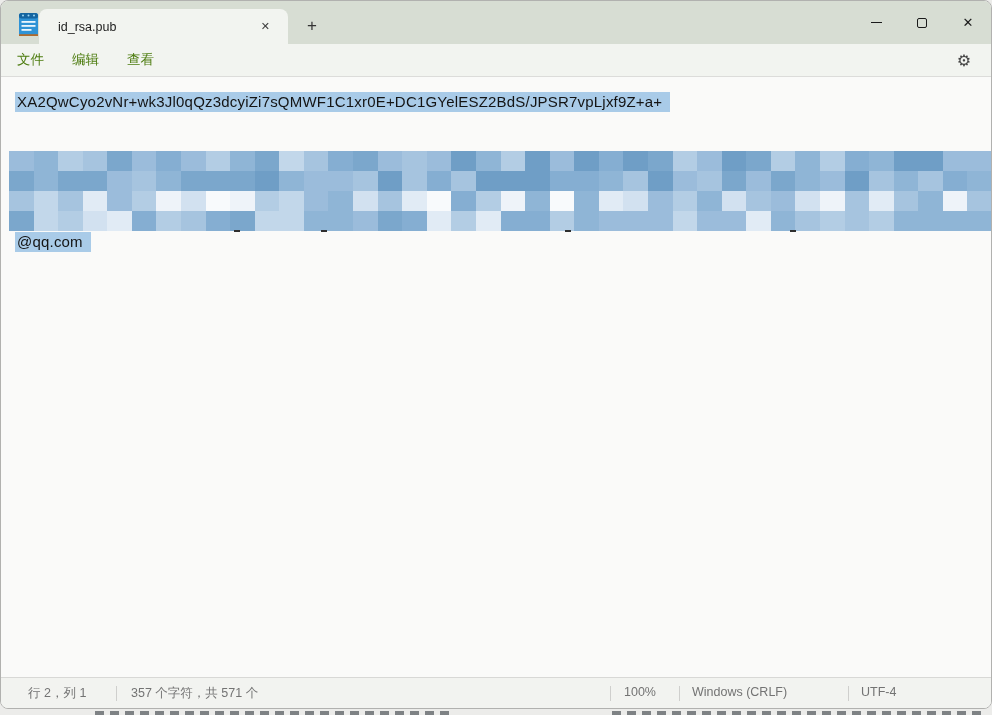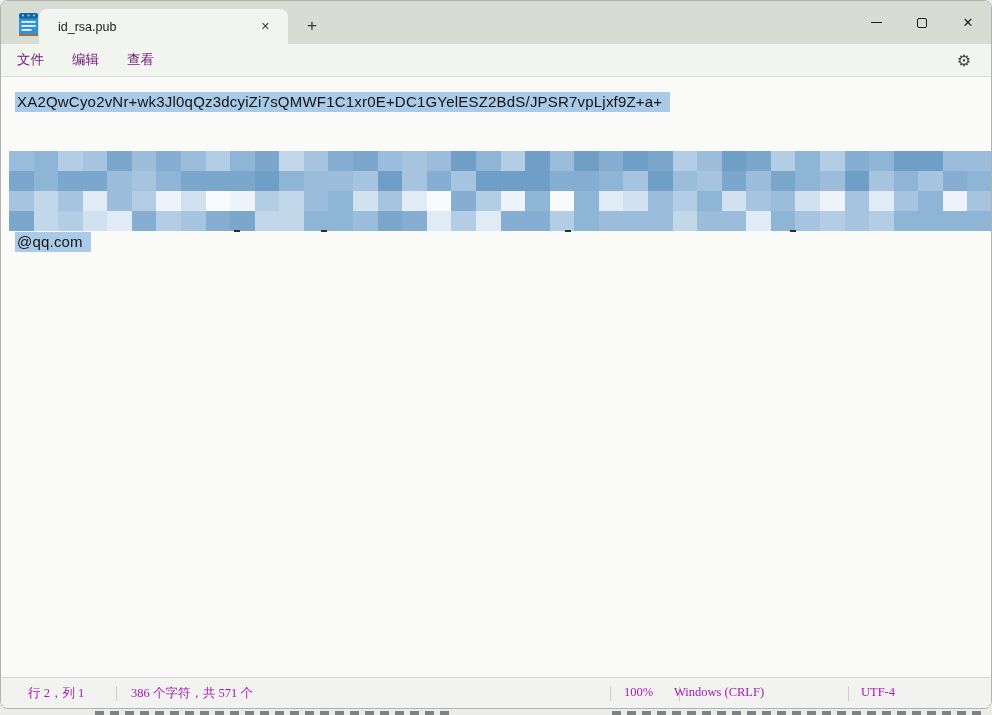--- a/index.html
+++ b/index.html
@@ -30,21 +30,21 @@
   .min-glyph{ width:11px; height:1px; background:#1a1a1a; }
   .max-glyph{ width:10px; height:10px; border:1.2px solid #1a1a1a; border-radius:2px; }
   .close-glyph{ font-family:"DejaVu Sans",sans-serif; font-size:13px; color:#1a1a1a; }
 
   
   .menubar{
     position:absolute; left:0; top:43px; width:100%; height:33px;
     background:#f2f4f0; border-bottom:1px solid #dcdcda;
     display:flex; align-items:center; padding-left:8px;
   }
-  .menu-item{ font-size:13.5px; color:#701a75; padding:4px 8px; margin-right:12px; border-radius:4px; }
+  .menu-item{ font-size:13.5px; color:#4d7c0f; padding:4px 8px; margin-right:12px; border-radius:4px; }
   .settings{ position:absolute; right:12px; top:3px; width:30px; height:27px;
     display:flex; align-items:center; justify-content:center;
     font-family:"DejaVu Sans",sans-serif; font-size:16px; color:#454545; border-radius:4px; }
 
   
   .editor{
     position:absolute; left:0; top:76px; width:100%; height:601px;
     background:#fafaf9; overflow:hidden;
     font-size:15px; letter-spacing:0.2px; color:#141414;
   }
@@ -58,27 +58,27 @@
     position:absolute; left:8px; top:74px; width:983px; height:80px;
     display:grid; grid-template-columns:repeat(40,1fr); grid-template-rows:repeat(4,1fr);
   }
   .descender{ position:absolute; top:153px; width:6px; height:2px; background:#2e2e2e; }
   .d1{left:233px}.d2{left:320px}.d3{left:564px}.d4{left:789px}
 
   
   .statusbar{
     position:absolute; left:0; bottom:0; width:100%; height:31px;
     background:#f2f3f0; border-top:1px solid #d8d8d6;
-    font-size:12.5px; color:#a21caf;font-family:Liberation Serif, serif;
+    font-size:12.5px; color:#737373;
   }
   .sb-item{ position:absolute; top:7px; white-space:nowrap; }
   .sb-sep{ position:absolute; top:8px; width:1px; height:15px; background:#cfcfcd; }
   .sb-cursor{ left:27px; } .sep-a{ left:115px; } .sb-chars{ left:130px; }
   .sep-b{ left:609px; } .sb-zoom{ left:623px;text-align:right; }
-  .sep-c{ left:678px; } .sb-eol{ left:673px; }
+  .sep-c{ left:678px; } .sb-eol{ left:691px; }
   .sep-d{ left:847px; } .sb-enc{ left:860px; }
 
   
   .desk-dashes{ position:absolute; bottom:0; height:4px;
     background:repeating-linear-gradient(90deg,#5a5f63 0 9px,transparent 9px 15px); opacity:.75; }
   .desk-a{ left:95px; width:355px; }
   .desk-b{ left:612px; width:372px; }
 </style>
 </head>
 <body>
@@ -296,21 +296,21 @@
     <span class="descender d2"></span>
     <span class="descender d3"></span>
     <span class="descender d4"></span>
 
     <div class="line-last"><span class="sel">@qq.com</span></div>
   </div>
 
   <div class="statusbar">
     <span class="sb-item sb-cursor">行 2，列 1</span>
     <span class="sb-sep sep-a"></span>
-    <span class="sb-item sb-chars">386 个字符，共 571 个</span>
+    <span class="sb-item sb-chars">357 个字符，共 571 个</span>
     <span class="sb-sep sep-b"></span>
     <span class="sb-item sb-zoom">100%</span>
     <span class="sb-sep sep-c"></span>
     <span class="sb-item sb-eol">Windows (CRLF)</span>
     <span class="sb-sep sep-d"></span>
     <span class="sb-item sb-enc">UTF-4</span>
   </div>
 </div>
 
 <div class="desk-dashes desk-a"></div>

